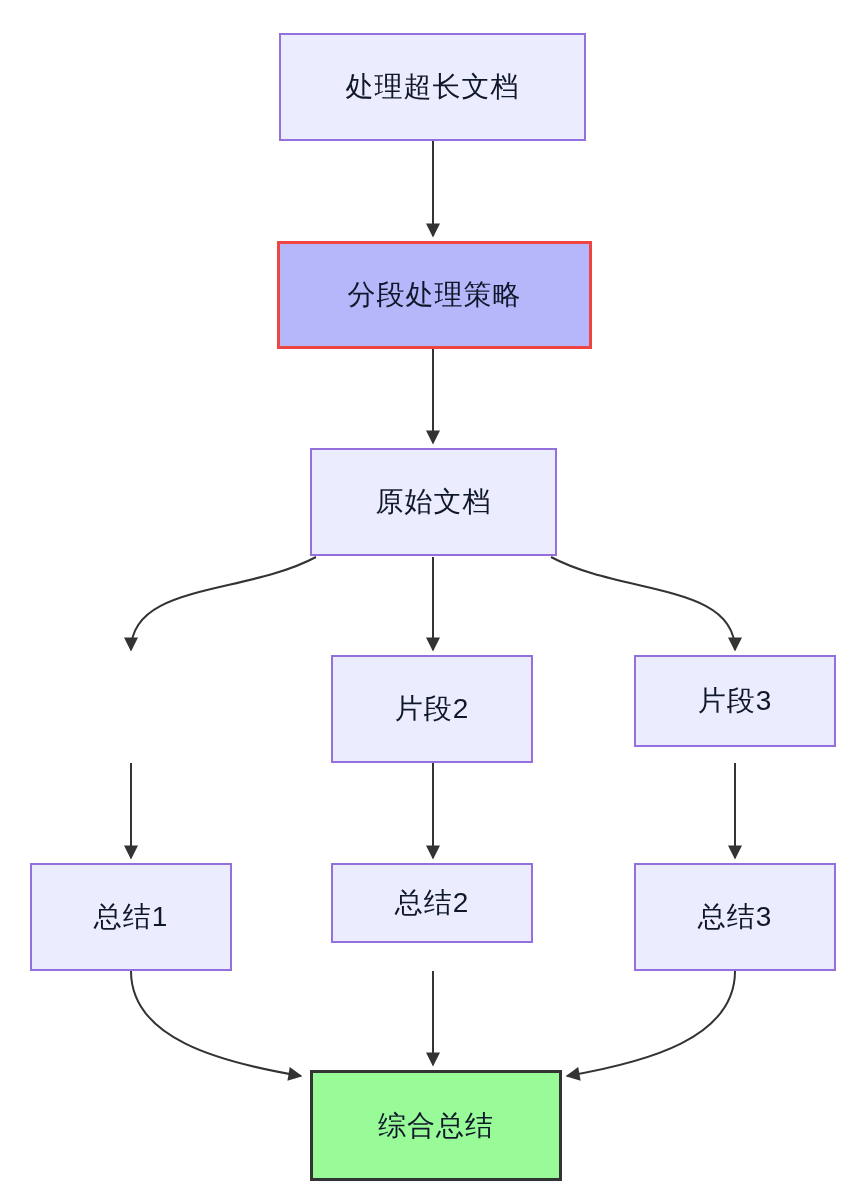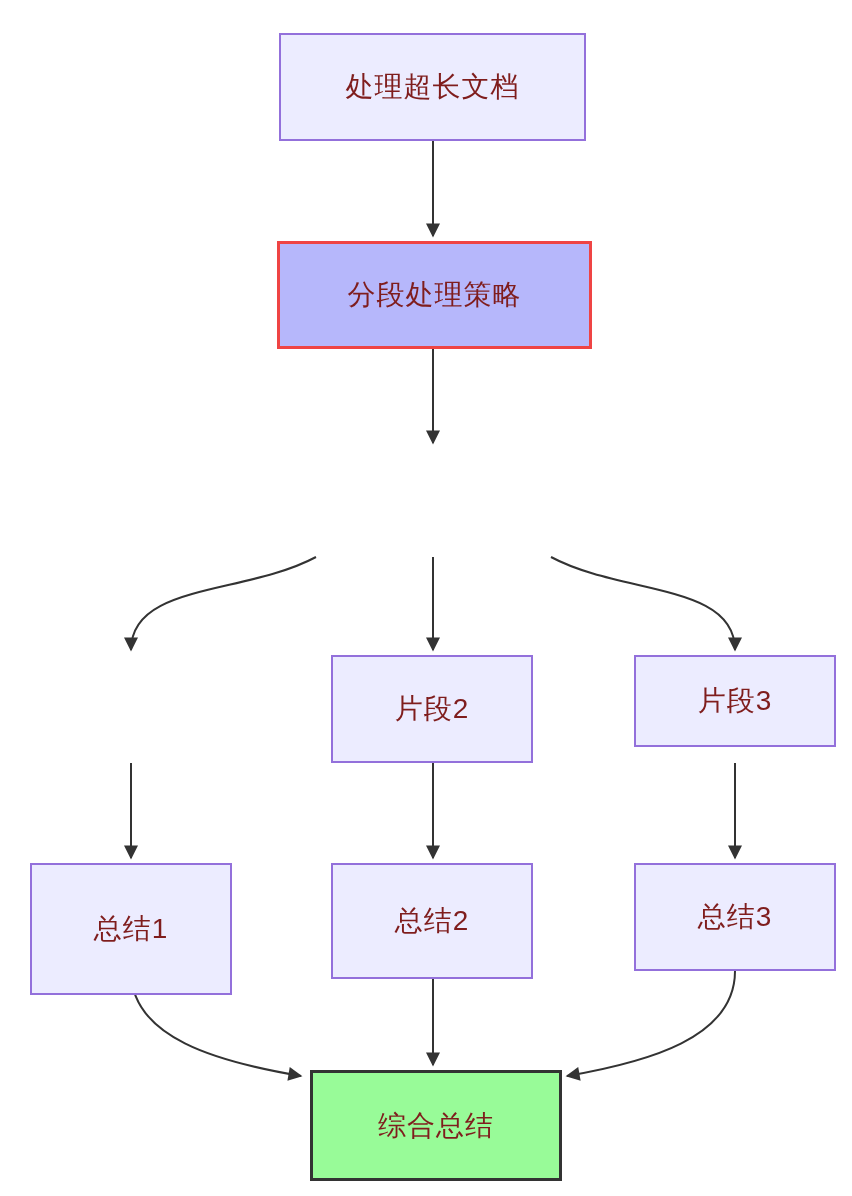--- a/index.html
+++ b/index.html
@@ -27,21 +27,21 @@
     stroke: #333333;
     stroke-width: 2px;
   }
   .node {
     position: absolute;
     box-sizing: border-box;
     display: flex;
     align-items: center;
     justify-content: center;
     font-size: 28px;
-    color: #7f1d1d;
+    color: #0f172a;
     text-align: center;
     line-height: 1.2;
     letter-spacing: 1px;
   }
   .node-default {
     background: #ECECFF;
     border: 2px solid #9370DB;
   }
   .node-emphasis {
     background: #B6B7FB;
@@ -88,35 +88,38 @@
   </svg>
 
   <div class="node node-default" style="left:279px; top:33px; width:307px; height:108px;">
     <span>处理超长文档</span>
   </div>
 
   <div class="node node-emphasis" style="left:277px; top:241px; width:315px; height:108px;">
     <span>分段处理策略</span>
   </div>
 
+  <div class="node node-default" style="left:310px; top:448px; width:247px; height:108px;">
+    <span>原始文档</span>
+  </div>
 
 
   <div class="node node-default" style="left:331px; top:655px; width:202px; height:108px;text-align:center;">
     <span>片段2</span>
   </div>
 
   <div class="node node-default" style="left:634px; top:655px; width:202px; height:92px;">
     <span>片段3</span>
   </div>
 
-  <div class="node node-default" style="left:30px; top:863px; width:202px; height:132px;">
+  <div class="node node-default" style="left:30px; top:863px; width:202px; height:108px;">
     <span>总结1</span>
   </div>
 
-  <div class="node node-default" style="left:331px; top:863px; width:202px; height:116px;">
+  <div class="node node-default" style="left:331px; top:863px; width:202px; height:80px;">
     <span>总结2</span>
   </div>
 
   <div class="node node-default" style="left:634px; top:863px; width:202px; height:108px;">
     <span>总结3</span>
   </div>
 
   <div class="node node-success" style="left:310px; top:1070px; width:252px; height:111px;">
     <span>综合总结</span>
   </div>

